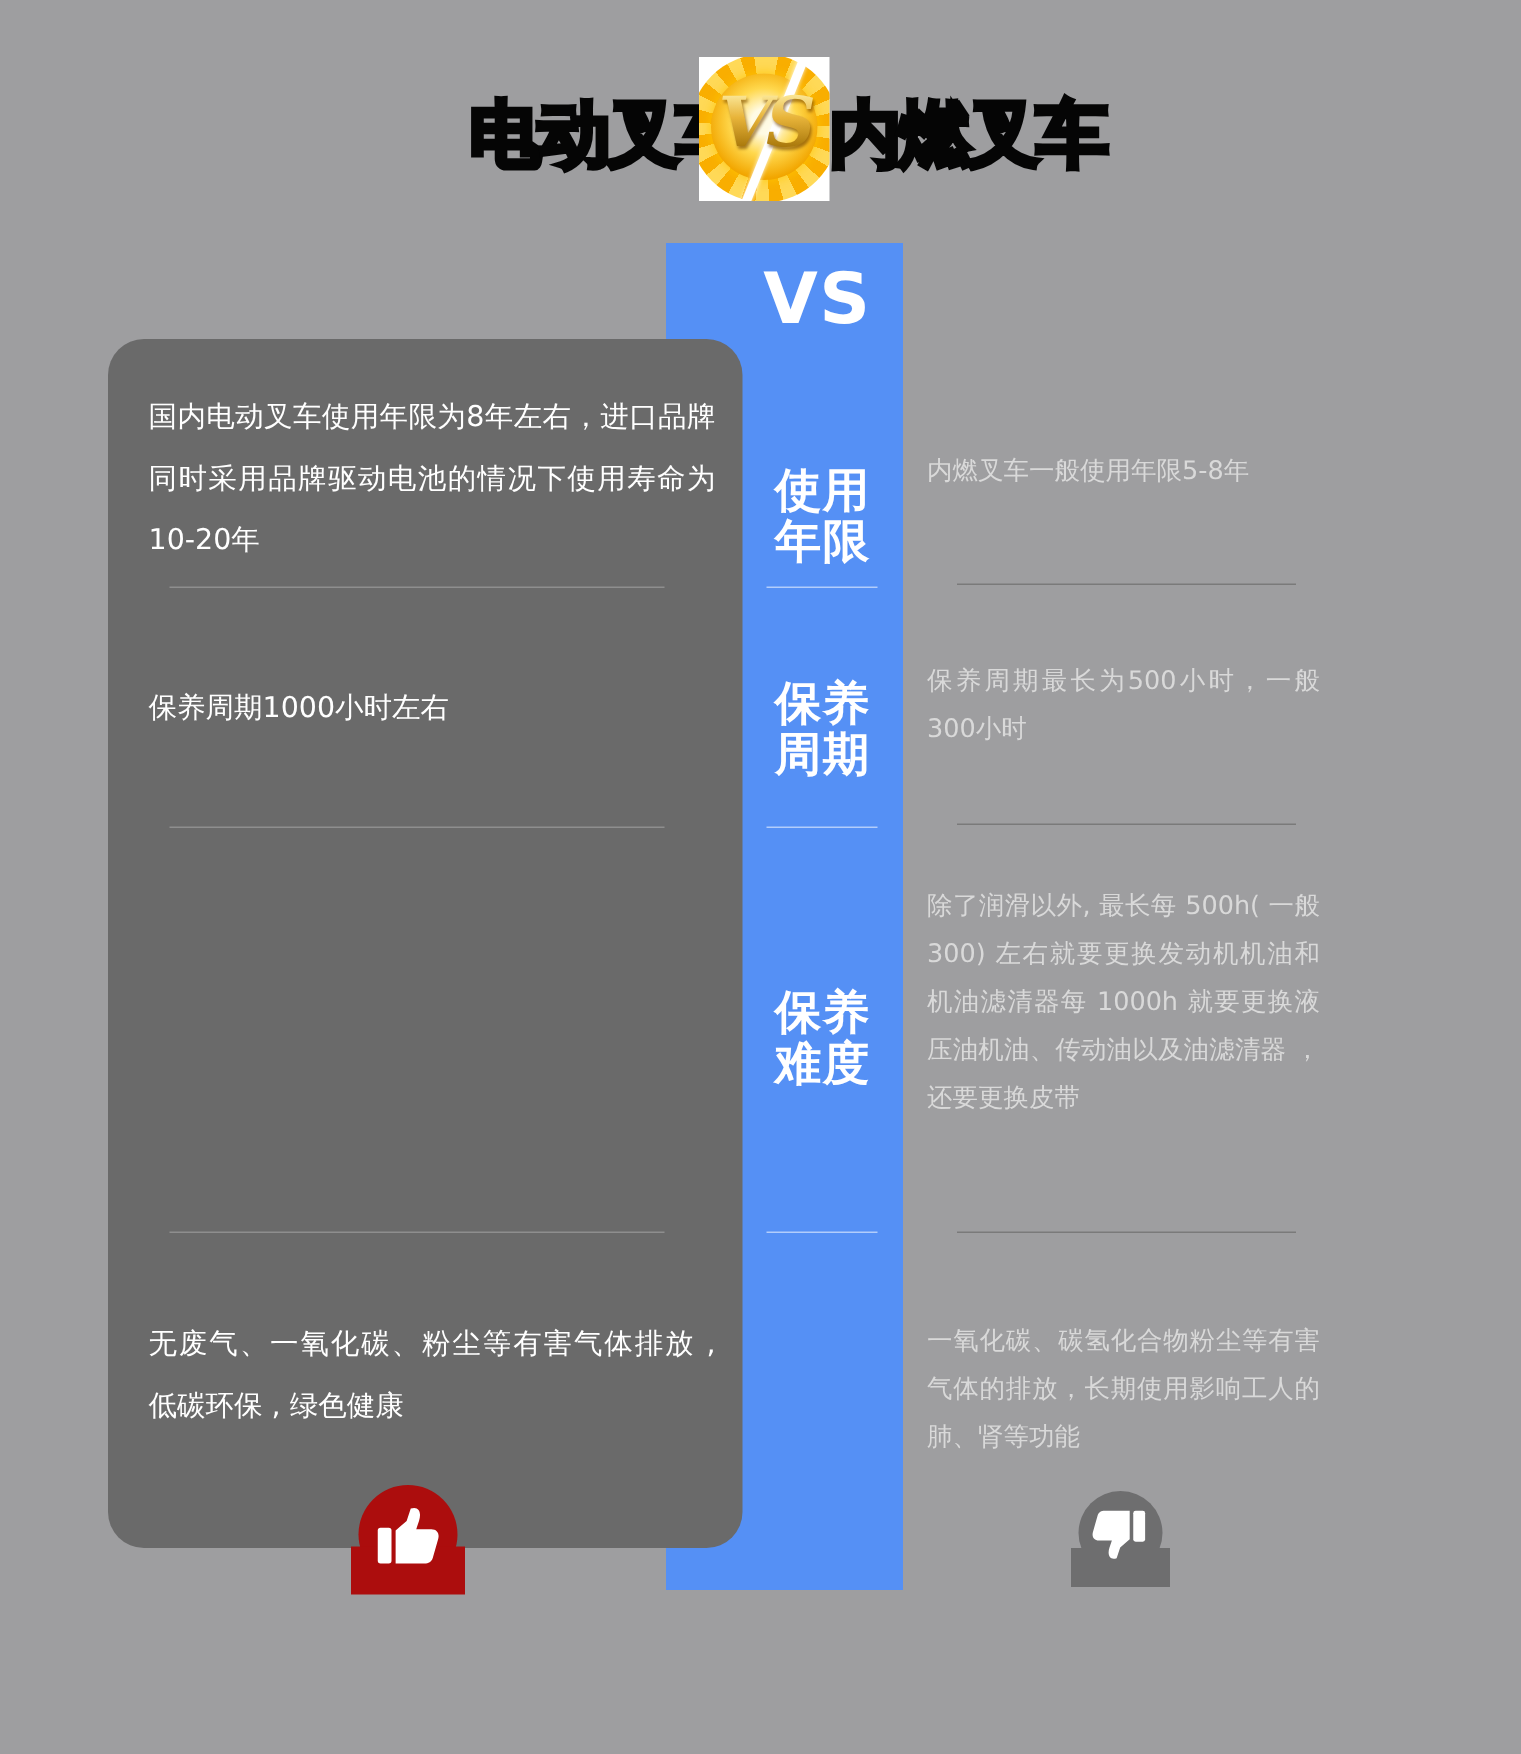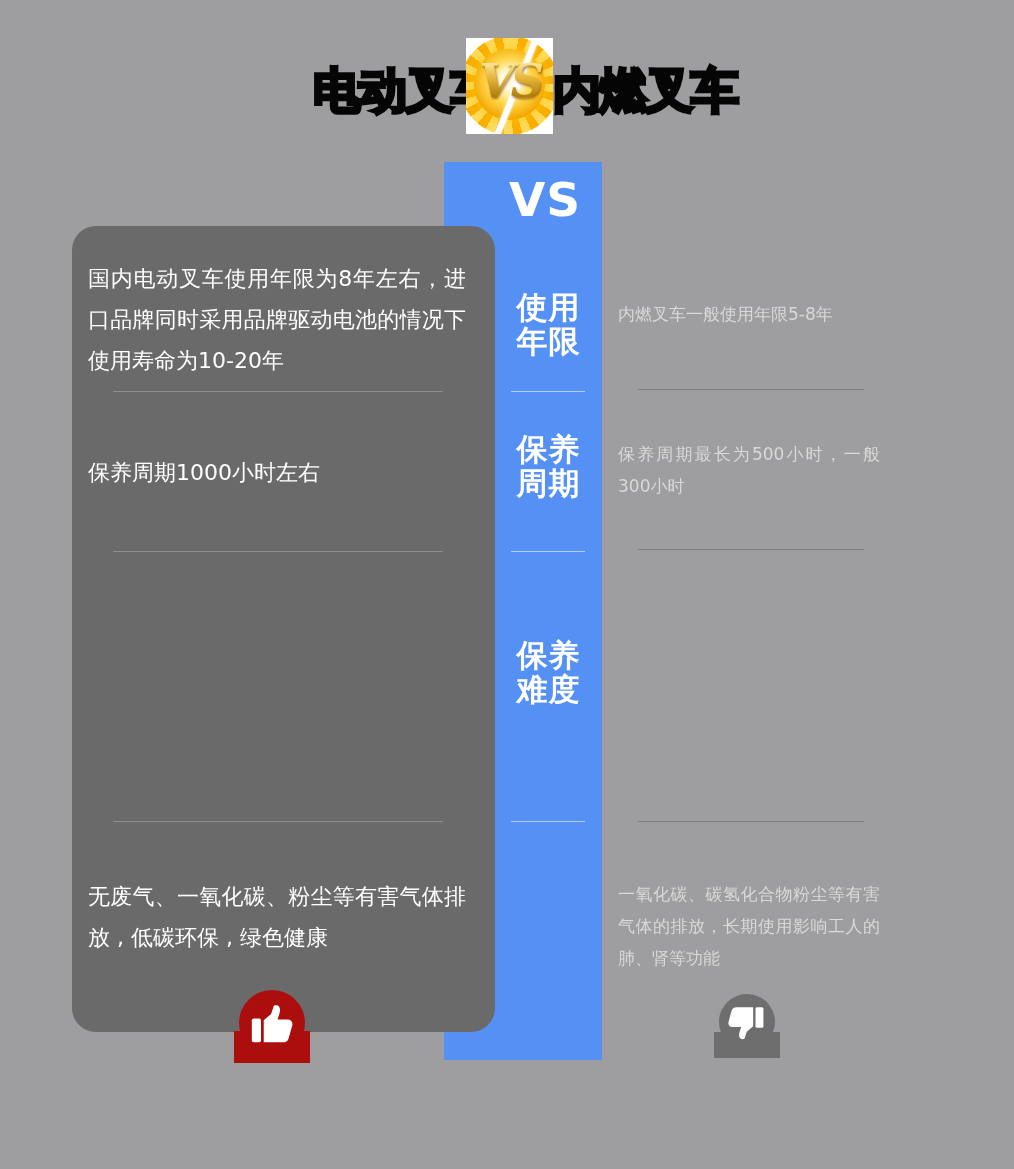--- a/index.html
+++ b/index.html
@@ -25,27 +25,27 @@
     font-family:"DejaVu Serif","Liberation Serif",serif;font-style:italic;font-weight:bold;
     font-size:46px;background:linear-gradient(#fff3ae 10%,#e8b43a 45%,#9a6a00 90%);
     -webkit-background-clip:text;background-clip:text;color:transparent;
     filter:drop-shadow(1px 2px 1px rgba(120,70,0,.65));letter-spacing:-4px;}
 
   
   .vs-col{position:absolute;left:444px;top:162px;width:158px;height:898px;background:#5590f5;z-index:1;}
   .vs-col-vs{position:absolute;left:488px;top:172px;width:114px;text-align:center;z-index:3;
     color:#ffffff;font-size:47px;font-weight:800;letter-spacing:1px;}
   .cat-label{position:absolute;left:495px;width:107px;z-index:3;text-align:center;color:#ffffff;
-    font-weight:800;font-size:31px;line-height:34px;letter-spacing:1px;}
+    font-weight:800;font-size:31px;line-height:34px;letter-spacing:1px;margin-top:20px;}
 
   
   .panel{position:absolute;left:72px;top:226px;width:423px;height:806px;background:#6a6a6a;
     border-radius:24px;z-index:2;}
-  .ltext{position:absolute;left:88px;width:378px;z-index:3;color:#ffffff;
-    font-size:22px;line-height:41px;text-align:justify;}
+  .ltext{position:absolute;left:99px;width:378px;z-index:3;color:#ffffff;
+    font-size:19px;line-height:41px;text-align:justify;}
   
   .rtext{position:absolute;left:618px;width:262px;z-index:3;color:#d9d9d9;
     font-size:17px;line-height:32px;text-align:justify;}
 
   
   .div-l{position:absolute;left:113px;width:330px;height:1px;background:#8e8e8e;z-index:3;}
   .div-c{position:absolute;left:511px;width:74px;height:1px;background:rgba(255,255,255,.55);z-index:3;}
   .div-r{position:absolute;left:638px;width:226px;height:1px;background:#7a7a7a;z-index:3;}
 
   
@@ -92,20 +92,21 @@
     <div>保养</div>
     <div>难度</div>
   </div>
 
   <div class="ltext" style="top:258px;">国内电动叉车使用年限为8年左右，进口品牌同时采用品牌驱动电池的情况下使用寿命为10-20年</div>
   <div class="ltext" style="top:432px;margin-top:20px;">保养周期1000小时左右</div>
   <div class="ltext" style="top:876px;">无废气、一氧化碳、粉尘等有害气体排放 , 低碳环保 , 绿色健康</div>
 
   <div class="rtext" style="top:298px;">内燃叉车一般使用年限5-8年</div>
   <div class="rtext" style="top:438px;">保养周期最长为500小时，一般300小时</div>
+  <div class="rtext" style="top:588px;">除了润滑以外, 最长每 500h( 一般 300) 左右就要更换发动机机油和机油滤清器每 1000h 就要更换液压油机油、传动油以及油滤清器 ，还要更换皮带</div>
   <div class="rtext" style="top:878px;">一氧化碳、碳氢化合物粉尘等有害气体的排放，长期使用影响工人的肺、肾等功能</div>
 
   <div class="div-l" style="top:391px;"></div>
   <div class="div-c" style="top:391px;"></div>
   <div class="div-r" style="top:389px;"></div>
 
   <div class="div-l" style="top:551px;"></div>
   <div class="div-c" style="top:551px;"></div>
   <div class="div-r" style="top:549px;"></div>
 

